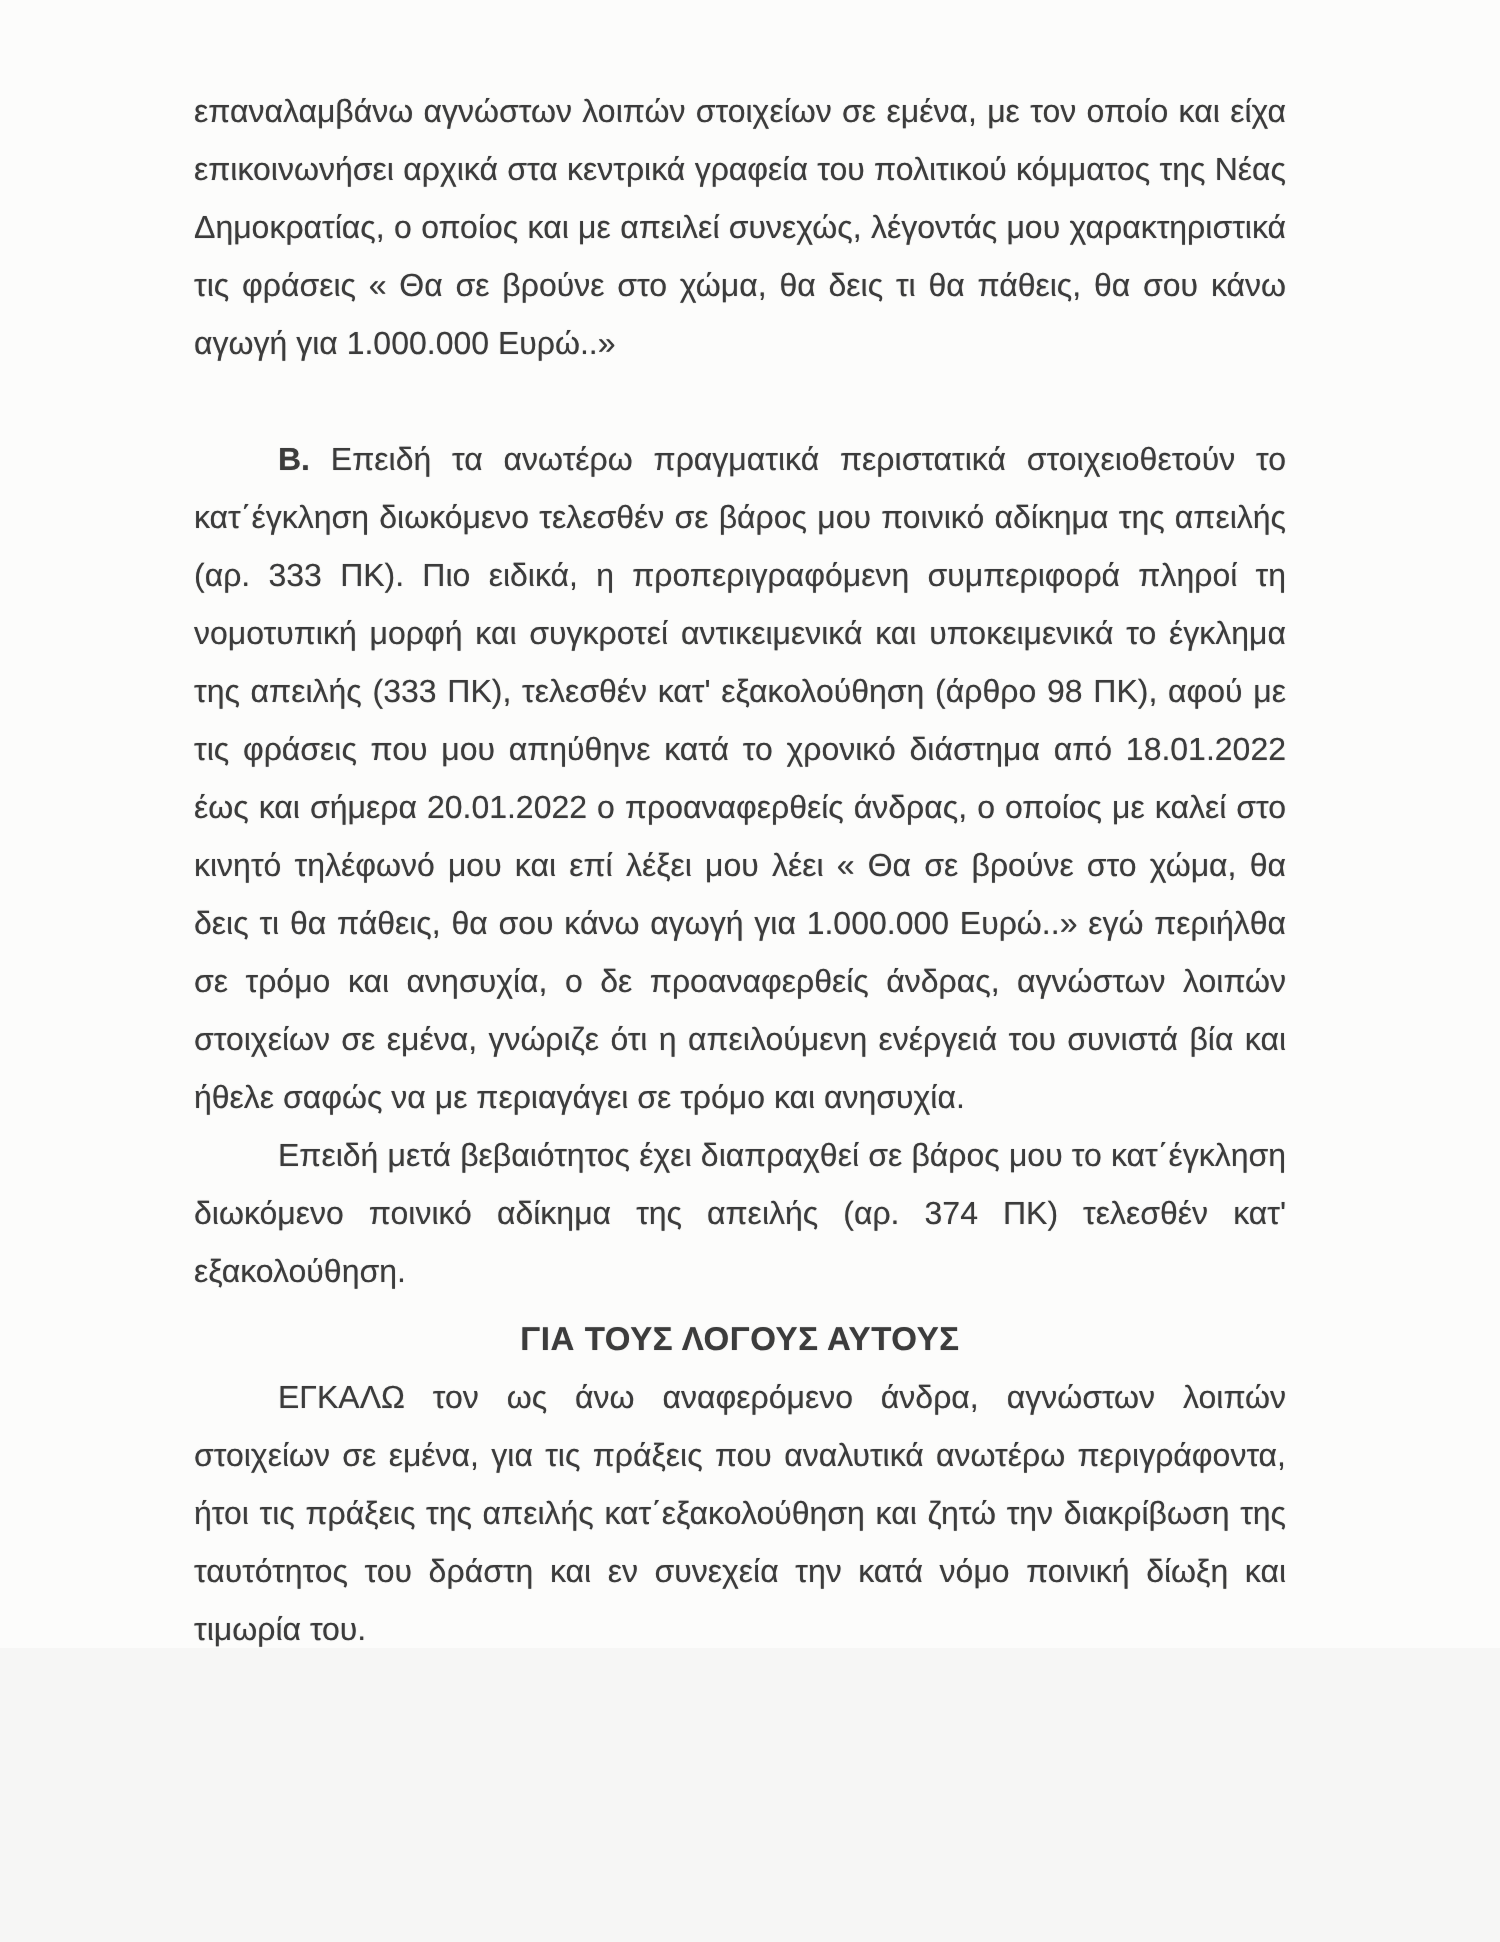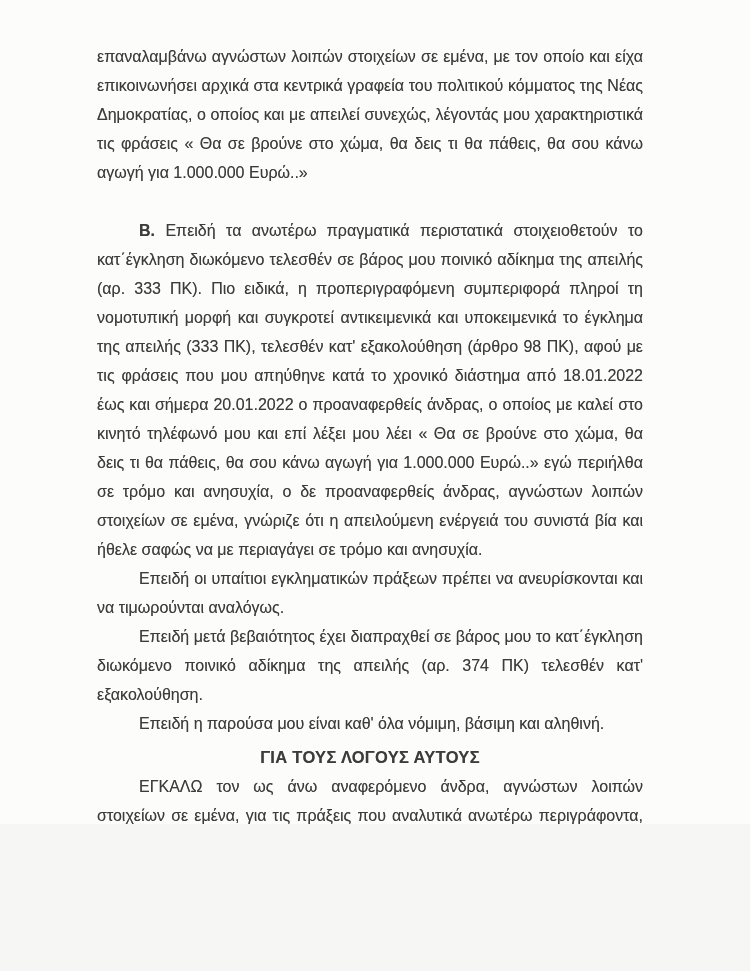--- a/index.html
+++ b/index.html
@@ -68,25 +68,23 @@
 <body>
 
 <div class="page">
   <div class="content">
 
     <p>επαναλαμβάνω αγνώστων λοιπών στοιχείων σε εμένα, με τον οποίο και είχα επικοινωνήσει αρχικά στα κεντρικά γραφεία του πολιτικού κόμματος της Νέας Δημοκρατίας, ο οποίος και με απειλεί συνεχώς, λέγοντάς μου χαρακτηριστικά τις φράσεις « Θα σε βρούνε στο χώμα, θα δεις τι θα πάθεις, θα σου κάνω αγωγή για 1.000.000 Ευρώ..»</p>
 
     <p class="para-indent gap-before"><span class="section-lead">Β.</span> <span>Επειδή τα ανωτέρω πραγματικά περιστατικά στοιχειοθετούν το κατ΄έγκληση διωκόμενο τελεσθέν σε βάρος μου ποινικό αδίκημα της απειλής (αρ. 333 ΠΚ). Πιο ειδικά, η προπεριγραφόμενη συμπεριφορά πληροί τη νομοτυπική μορφή και συγκροτεί αντικειμενικά και υποκειμενικά το έγκλημα της απειλής (333 ΠΚ), τελεσθέν κατ' εξακολούθηση (άρθρο 98 ΠΚ), αφού με τις φράσεις που μου απηύθηνε κατά το χρονικό διάστημα από 18.01.2022 έως και σήμερα 20.01.2022 ο προαναφερθείς άνδρας, ο οποίος με καλεί στο κινητό τηλέφωνό μου και επί λέξει μου λέει « Θα σε βρούνε στο χώμα, θα δεις τι θα πάθεις, θα σου κάνω αγωγή για 1.000.000 Ευρώ..» εγώ περιήλθα σε τρόμο και ανησυχία, ο δε προαναφερθείς άνδρας, αγνώστων λοιπών στοιχείων σε εμένα, γνώριζε ότι η απειλούμενη ενέργειά του συνιστά βία και ήθελε σαφώς να με περιαγάγει σε τρόμο και ανησυχία.</span></p>
 
 
-    <p class="para-indent">Επειδή οι υπαίτιοι εγκληματικών πράξεων πρέπει να ανευρίσκονται και να τιμωρούνται αναλόγως.</p>
 
     <p class="para-indent">Επειδή μετά βεβαιότητος έχει διαπραχθεί σε βάρος μου το κατ΄έγκληση διωκόμενο ποινικό αδίκημα της απειλής (αρ. 374 ΠΚ) τελεσθέν κατ' εξακολούθηση.</p>
 
-    <p class="para-indent">Επειδή η παρούσα μου είναι καθ' όλα νόμιμη, βάσιμη και αληθινή.</p>
 
     <h2 class="section-heading">ΓΙΑ ΤΟΥΣ ΛΟΓΟΥΣ ΑΥΤΟΥΣ</h2>
 
     <p class="para-indent">ΕΓΚΑΛΩ τον ως άνω αναφερόμενο άνδρα, αγνώστων λοιπών στοιχείων σε εμένα, για τις πράξεις που αναλυτικά ανωτέρω περιγράφοντα, ήτοι τις πράξεις της απειλής κατ΄εξακολούθηση και ζητώ την διακρίβωση της ταυτότητος του δράστη και εν συνεχεία την κατά νόμο ποινική δίωξη και τιμωρία του.</p>
 
   </div>
 
   <div class="page-number">2</div>
 </div>
 

